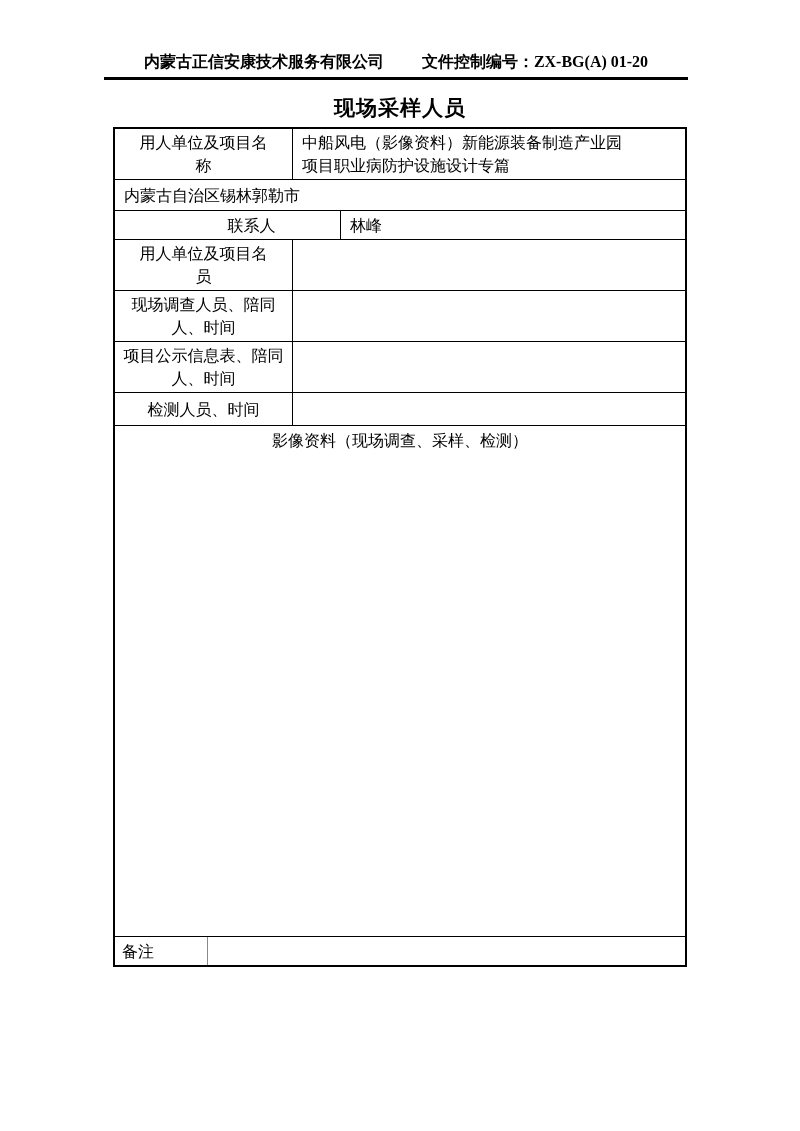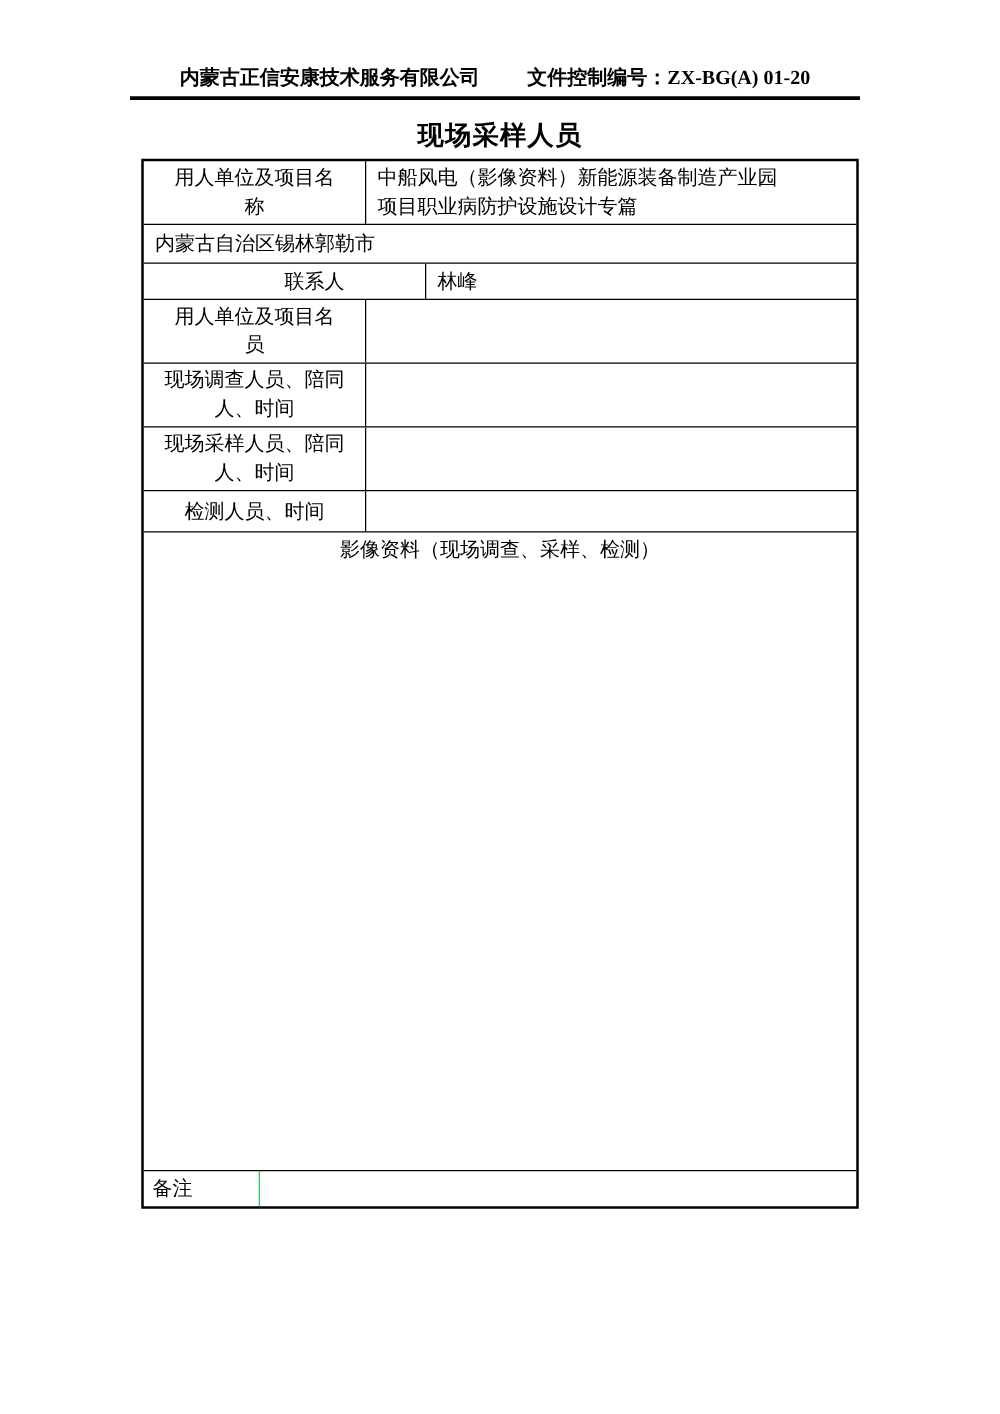--- a/index.html
+++ b/index.html
@@ -114,21 +114,21 @@
 员</div>
     </div>
 
     <div class="trow h51">
       <div class="label-cell">现场调查人员、陪同
 人、时间</div>
       <div class="value-cell"></div>
     </div>
 
     <div class="trow h49">
-      <div class="label-cell">现场采样人员、陪同
+      <div class="label-cell">项目公示信息表、陪同
 人、时间</div>
       <div class="value-cell"></div>
     </div>
 
     <div class="trow h33">
       <div class="label-cell">检测人员、时间</div>
       <div class="value-cell"></div>
     </div>
 
     <div class="media-row">

